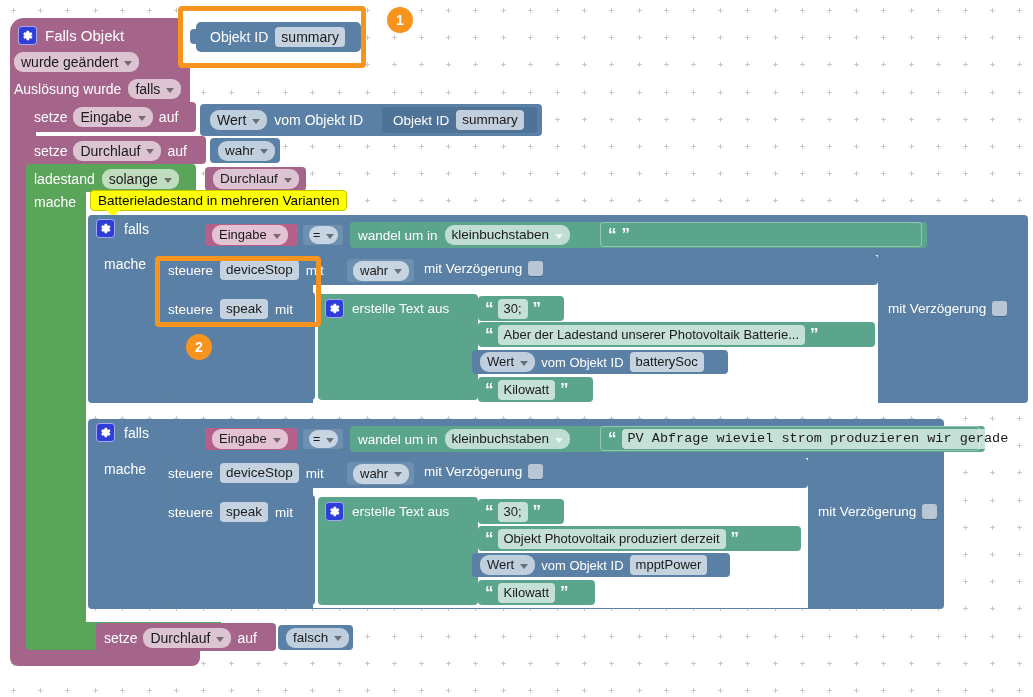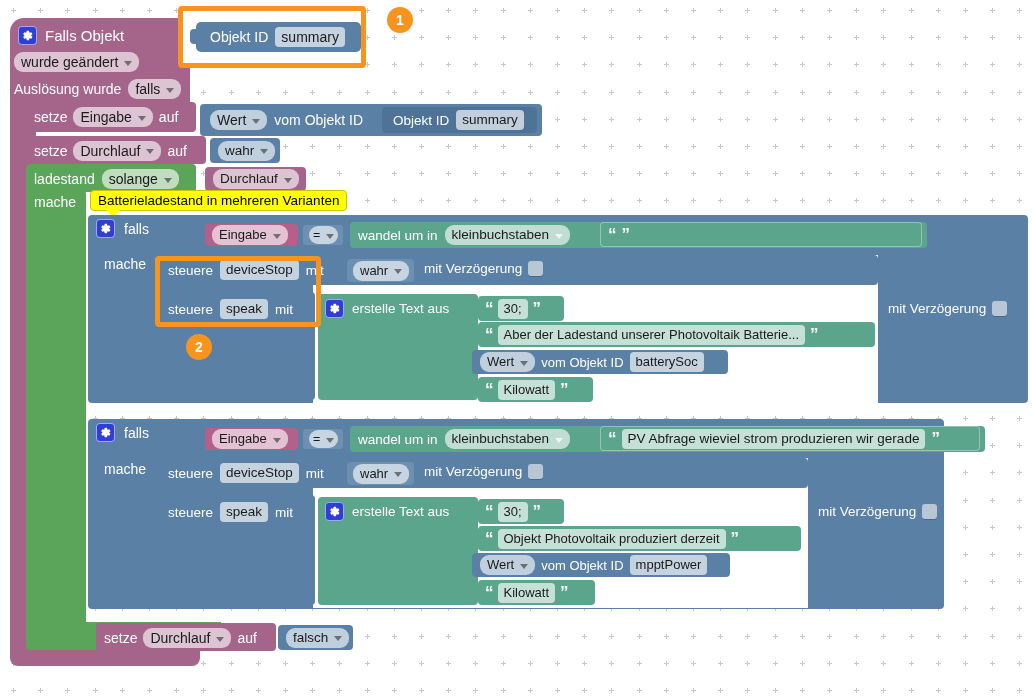--- a/index.html
+++ b/index.html
@@ -1368,21 +1368,21 @@
 <div class="row" style="position:absolute;left:358px;top:428px;gap:7px;height:22px;">
   <span class="lbl" style="font-size:13.5px;">wandel um in</span>
   <span class="field" style="font-size:13.5px;">
     <span>kleinbuchstaben</span>
       <i class="caret light"></i>
   </span>
 </div>
 <div class="blk" style="left:600px;top:426px;width:380px;height:25px;background:#5ba58c;border-radius:4px;box-shadow:0 0 0 1px rgba(255,255,255,.35) inset;">
   <div class="row" style="height:100%;padding-left:8px;gap:6px;">
     <span class="q">“</span>
-    <span class="field ro" style="font-size:13.5px;">PV Abfrage wieviel strom produzieren wir gerade</span>
+    <span class="field ro" style="font-size:13.5px;font-family:Liberation Mono, monospace;">PV Abfrage wieviel strom produzieren wir gerade</span>
     <span class="q">”</span>
   </div>
 </div>
 
 <span class="lbl" style="position:absolute;left:104px;top:461px;">mache</span>
 
 <div class="blk" style="left:160px;top:458px;width:648px;height:30px;background:#5b80a5;border-radius:4px;"></div>
 <div class="row" style="position:absolute;left:168px;top:462px;gap:7px;height:22px;">
   <span class="lbl" style="font-size:13.5px;">steuere</span>
   <span class="field ro" style="font-size:13.5px;">deviceStop</span>

